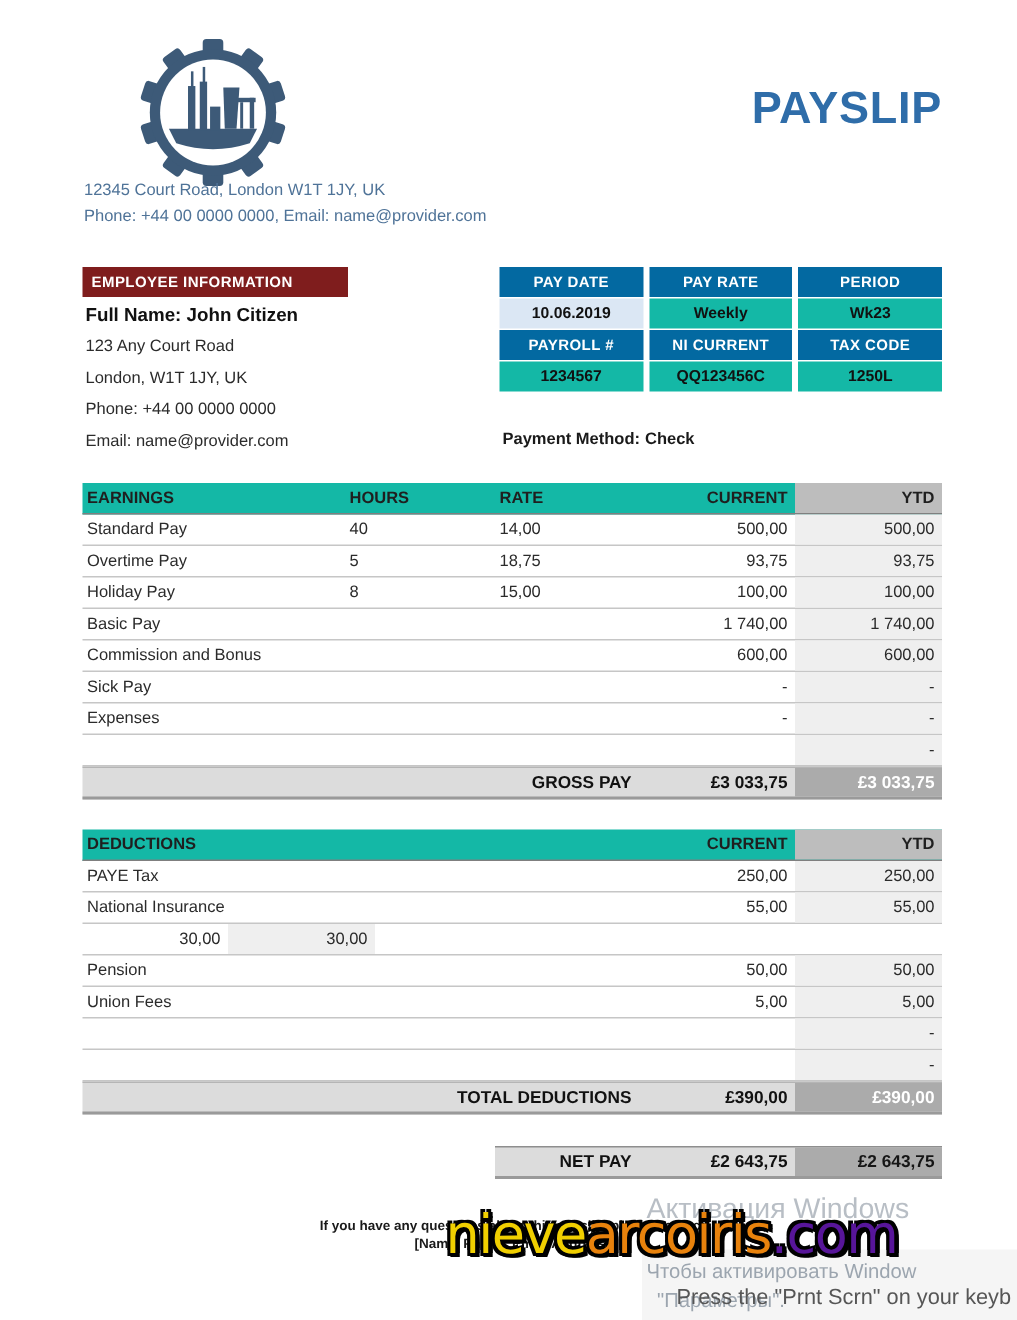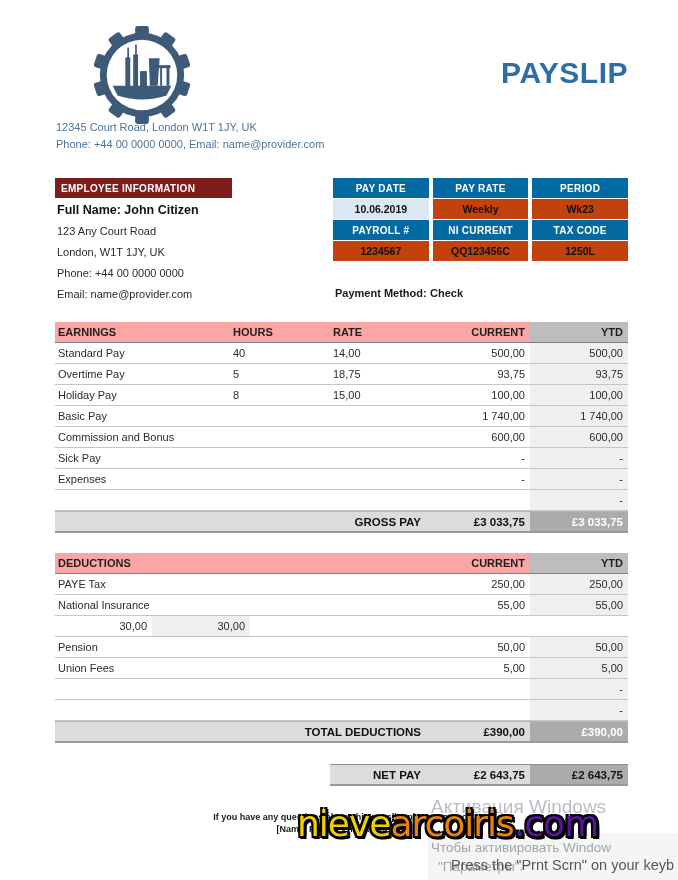--- a/index.html
+++ b/index.html
@@ -33,32 +33,32 @@
   .paygrid {
     position:absolute; left:333px; top:178px; width:295px;
     display:grid; grid-template-columns:repeat(3,1fr); gap:1px 4px;
   }
   .pg-h {
     height:20px; background:#0369a1; color:#fff; font-weight:bold;
     font-size:10px; display:flex; align-items:center; justify-content:center;
     letter-spacing:.3px;
   }
   .pg-v {
-    height:20px; background:#c2410c; color:#111; font-weight:bold;
+    height:20px; background:#14b8a6; color:#111; font-weight:bold;
     font-size:10.5px; display:flex; align-items:center; justify-content:center;
   }
   .pg-v.hl { background:#DBE7F4; }
   .pm-label { position:absolute; left:335px; top:287px; font-size:11px; font-weight:bold; }
   .pm-value { position:absolute; left:430px; top:287px; font-size:11px; font-weight:bold; }
 
   
   .table { position:absolute; left:55px; width:573px; }
   .earnings { top:322px; } .deductions { top:553px; }
   .thead {
-    display:flex; height:21px; background:#fca5a5;
+    display:flex; height:21px; background:#14b8a6;
     border-bottom:1px solid #7F7F7F; font-weight:bold; font-size:11px; color:#1f1f1f;
   }
   .trow {
     display:flex; height:21px; border-bottom:1px solid #C6C6C6;
     font-size:11px; color:#2b2b2b;
   }
   .cell { display:flex; align-items:center; height:100%; }
   .earnings .c0 { width:178px; padding-left:3px; }
   .earnings .c1 { width:100px; }
   .earnings .c2 { width:100px; }

